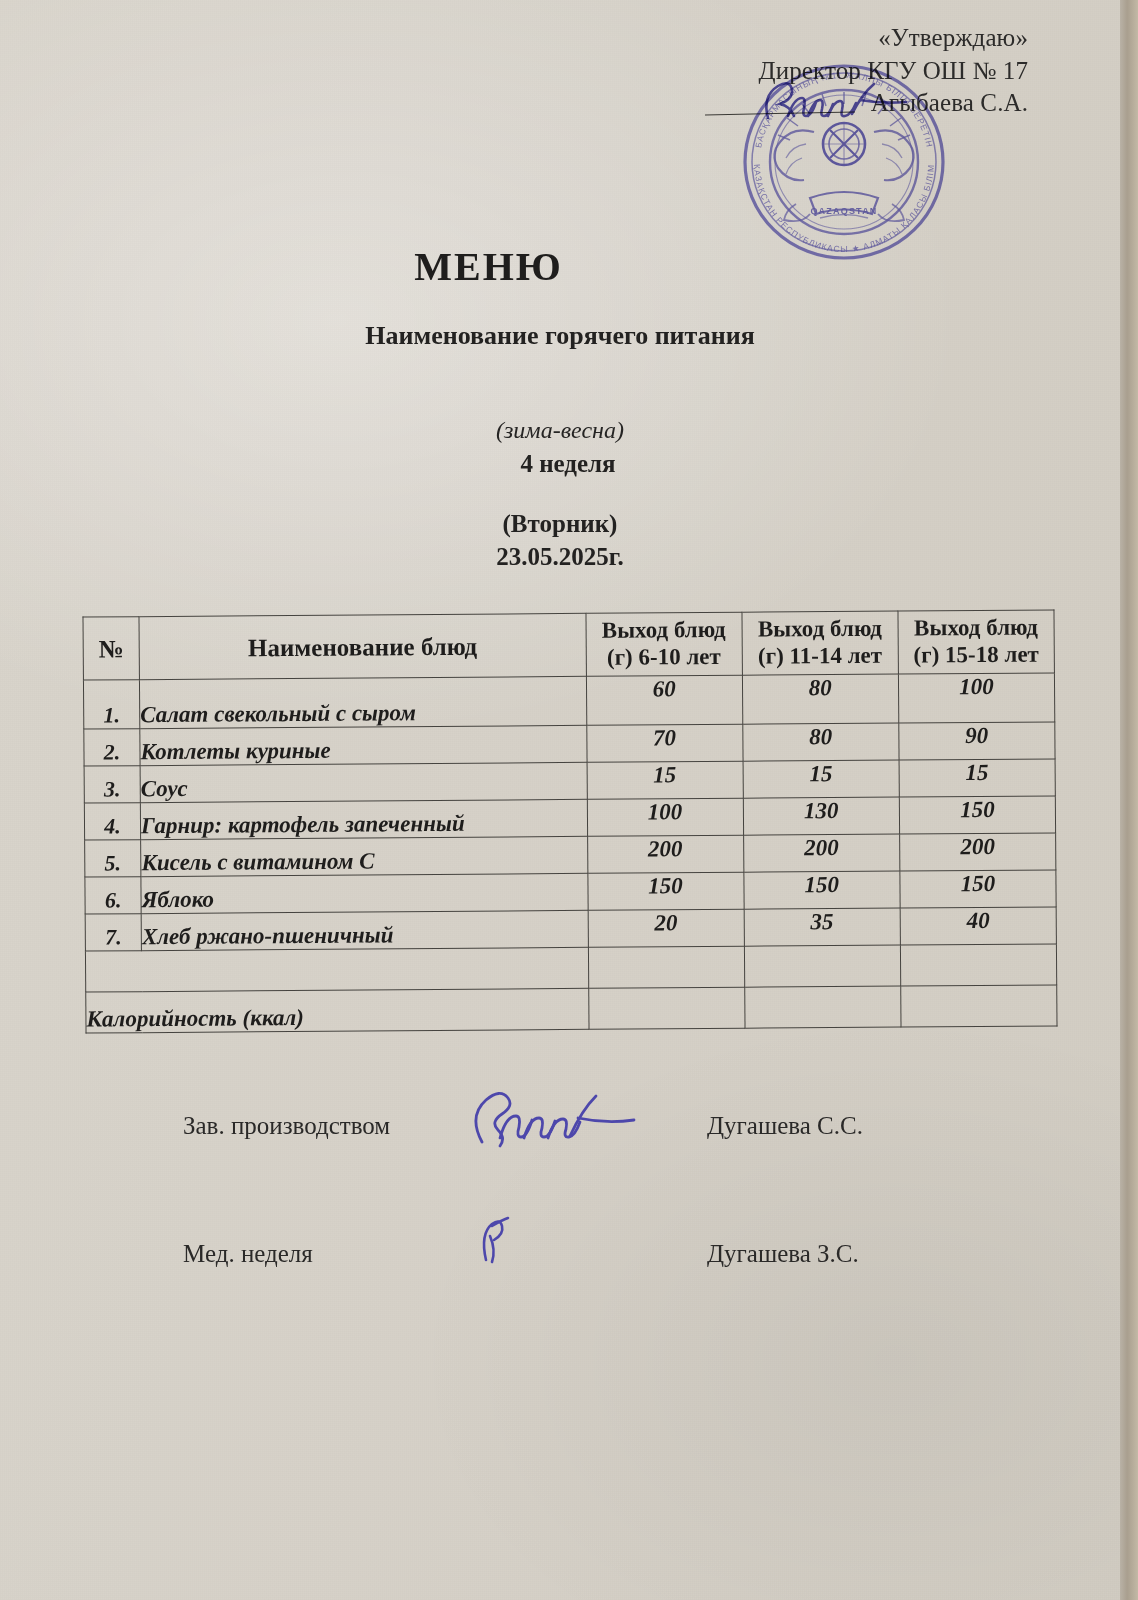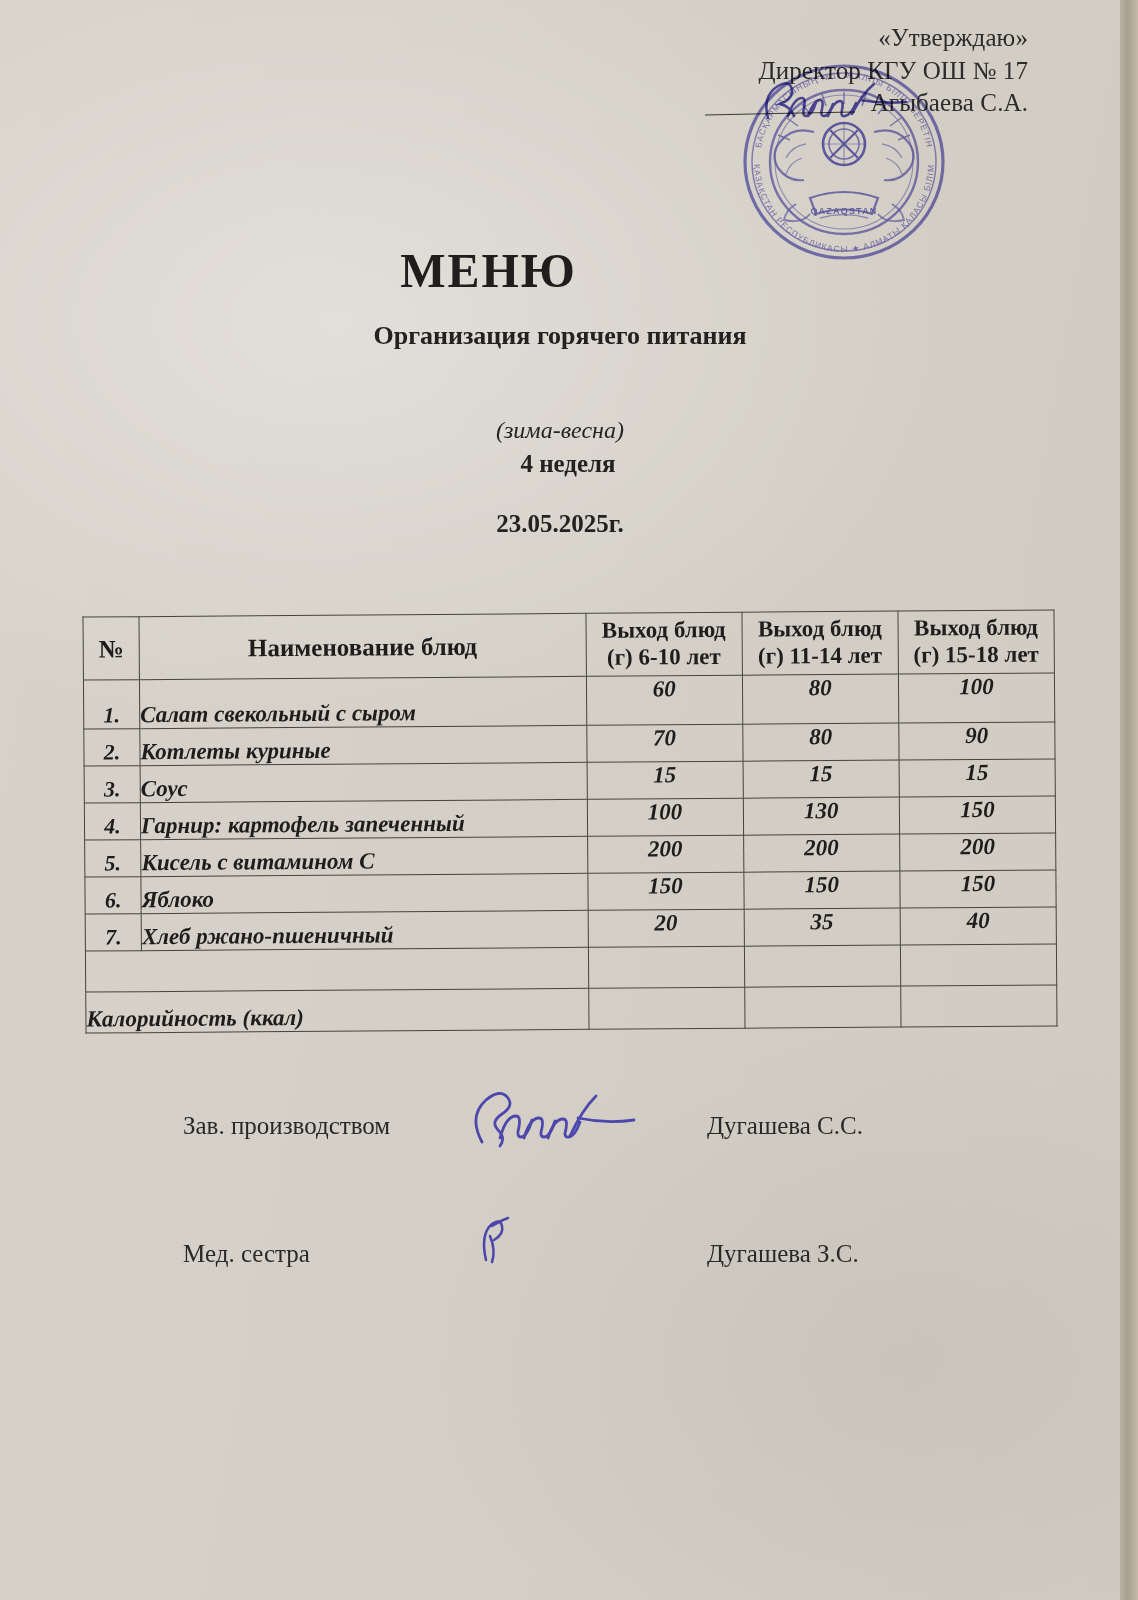--- a/index.html
+++ b/index.html
@@ -94,21 +94,21 @@
     opacity: .85;
     mix-blend-mode: multiply;
   }
 
   
   #menu-title {
     top: 243px;
     left: 0;
     width: 977px;
     text-align: center;
-    font-size: 48px;
+    font-size: 40px;
     font-weight: bold;
     letter-spacing: 2px;
     color: #1f1e1d;
   }
   #org-block {
     top: 318px;
     left: 0;
     width: 1120px;
     text-align: center;
     font-size: 26px;
@@ -323,27 +323,28 @@
       <path d="M 76,44 q 6,-15 12,-15 q 4,0 2,9 q -2,7 3,6 q 6,-1 11,-13"></path>
       <path d="M 100,42 q 10,-20 22,-30"></path>
       <path d="M 108,28 q 22,4 46,2"></path>
     </g>
   </svg>
 </div>
 
 <div id="menu-title" class="layer">МЕНЮ</div>
 
 <div id="org-block" class="layer">
-  <div>Организация горячего питания</div>
+  <div>Наименование горячего питания</div>
 </div>
 
 <div id="season" class="layer">(зима-весна)</div>
 <div id="week" class="layer">4 неделя</div>
 
 <div id="daydate" class="layer">
+  <span class="ln">(Вторник)</span>
   <span class="ln">23.05.2025г.</span>
 </div>
 
 <div id="menu-table-wrap" class="layer">
   <table class="menu">
     <colgroup>
       <col class="c-num">
         <col class="c-name">
         <col class="c-v">
         <col class="c-v">
@@ -444,21 +445,21 @@
         <path d="M 96,58 q 6,-19 15,-19 q 5,0 3,10 q -3,9 3,8 q 6,-1 11,-15"></path>
         <path d="M 118,56 q 12,-26 26,-40"></path>
         <path d="M 126,38 q 28,6 56,2"></path>
       </g>
     </svg>
   </span>
   <span class="sig-name">Дугашева С.С.</span>
 </div>
 
 <div id="sig-row-2" class="layer sig-row">
-  <span class="sig-role">Мед. сестра</span>
+  <span class="sig-role">Мед. неделя</span>
   <span class="scribble" id="scribble-2">
     <svg viewBox="0 0 80 62" xmlns="http://www.w3.org/2000/svg">
       <g fill="none" stroke="#3a34a8" stroke-width="2.6" stroke-linecap="round">
         <path d="M 30,54 q -6,-26 6,-36 q 8,-6 10,2 q 2,8 -8,14"></path>
         <path d="M 36,20 q 10,-6 16,-8"></path>
         <path d="M 34,30 q 6,14 2,26"></path>
       </g>
     </svg>
   </span>
   <span class="sig-name">Дугашева З.С.</span>

